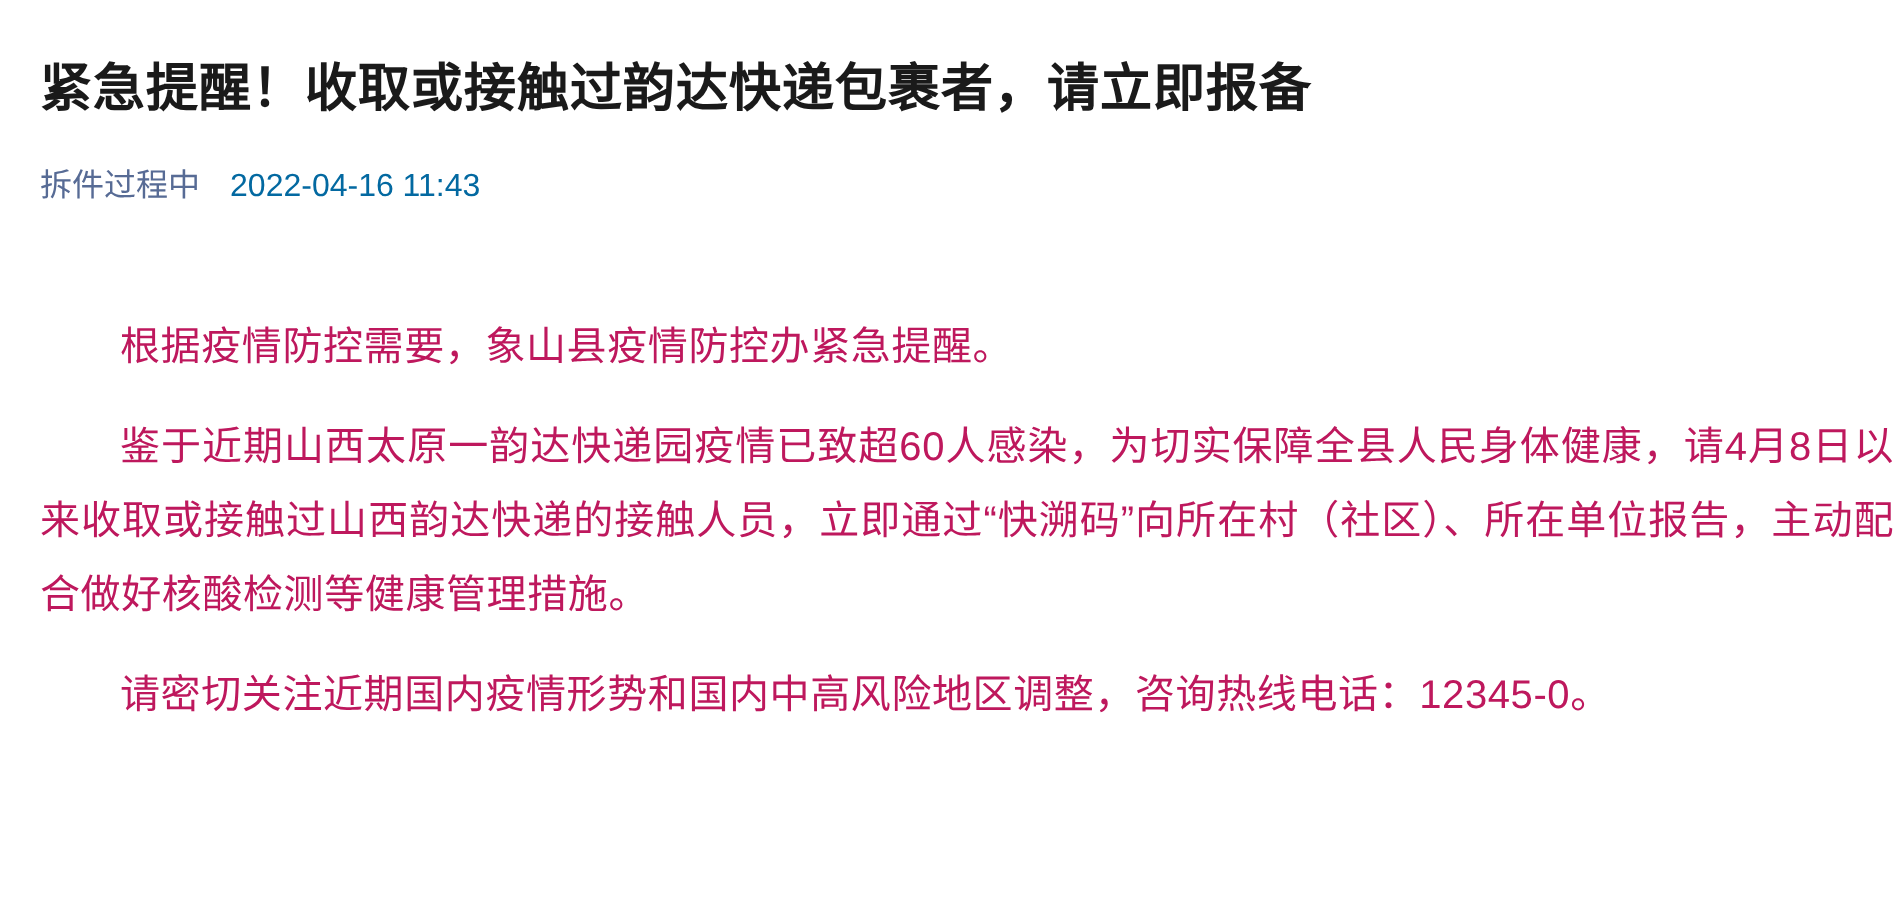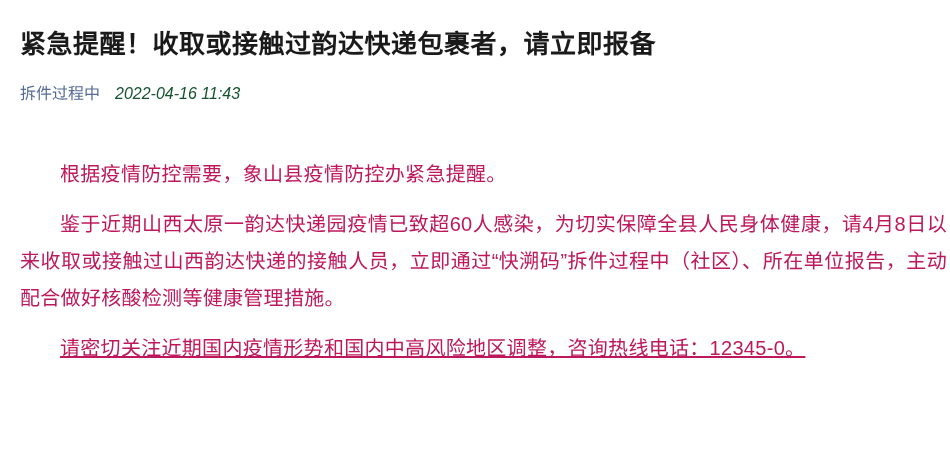--- a/index.html
+++ b/index.html
@@ -29,52 +29,50 @@
     align-items: center;
     font-size: 16px;
     line-height: 22px;
   }
   .source-link {
     color: #576b95;
     cursor: pointer;
     text-decoration: none;
   }
   .publish-time {
-    color: #14532d;
+    color: #0369a1;
     margin-left: 15px;
-    font-style: italic;
   }
   .article-body {
     margin-top: 51px;
   }
   .article-body p {
     font-size: 20px;
     line-height: 37px;
     color: #be185d;
     text-align: justify;
     text-indent: 2em;
     margin-bottom: 13px;
     letter-spacing: 0.3px;
   }
   .article-body p:last-child {
     margin-bottom: 0;
-    text-decoration: underline;
   }
 </style>
 </head>
 <body>
 
 <div class="article">
 
   <h1 class="article-title">紧急提醒！收取或接触过韵达快递包裹者，请立即报备</h1>
 
   <div class="article-meta">
     <a class="source-link">拆件过程中</a>
     <span class="publish-time">2022-04-16 11:43</span>
   </div>
 
   <div class="article-body">
     <p>根据疫情防控需要，象山县疫情防控办紧急提醒。</p>
-    <p>鉴于近期山西太原一韵达快递园疫情已致超60人感染，为切实保障全县人民身体健康，请4月8日以来收取或接触过山西韵达快递的接触人员，立即通过“快溯码”拆件过程中（社区）、所在单位报告，主动配合做好核酸检测等健康管理措施。</p>
+    <p>鉴于近期山西太原一韵达快递园疫情已致超60人感染，为切实保障全县人民身体健康，请4月8日以来收取或接触过山西韵达快递的接触人员，立即通过“快溯码”向所在村（社区）、所在单位报告，主动配合做好核酸检测等健康管理措施。</p>
     <p>请密切关注近期国内疫情形势和国内中高风险地区调整，咨询热线电话：12345-0。</p>
   </div>
 
 </div>
 
 </body></html>

